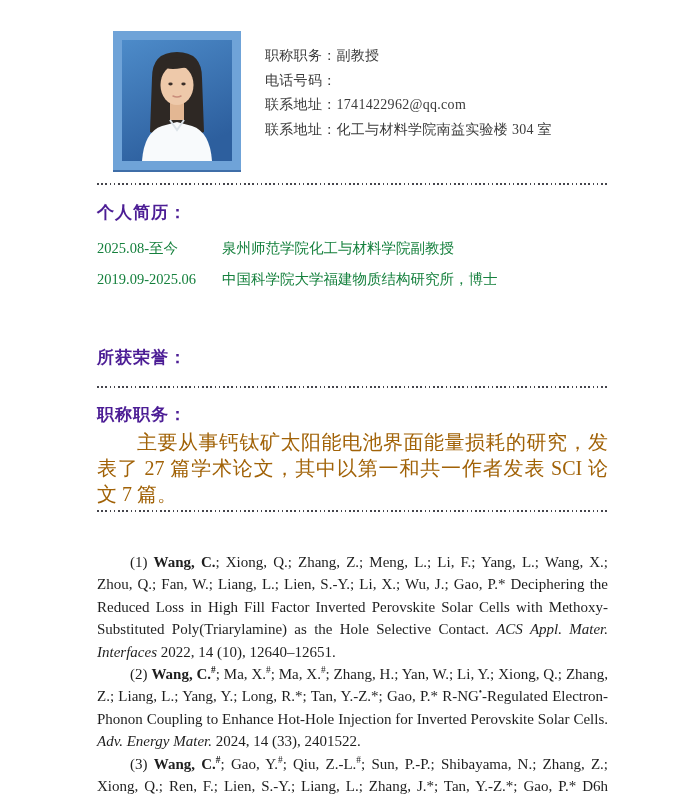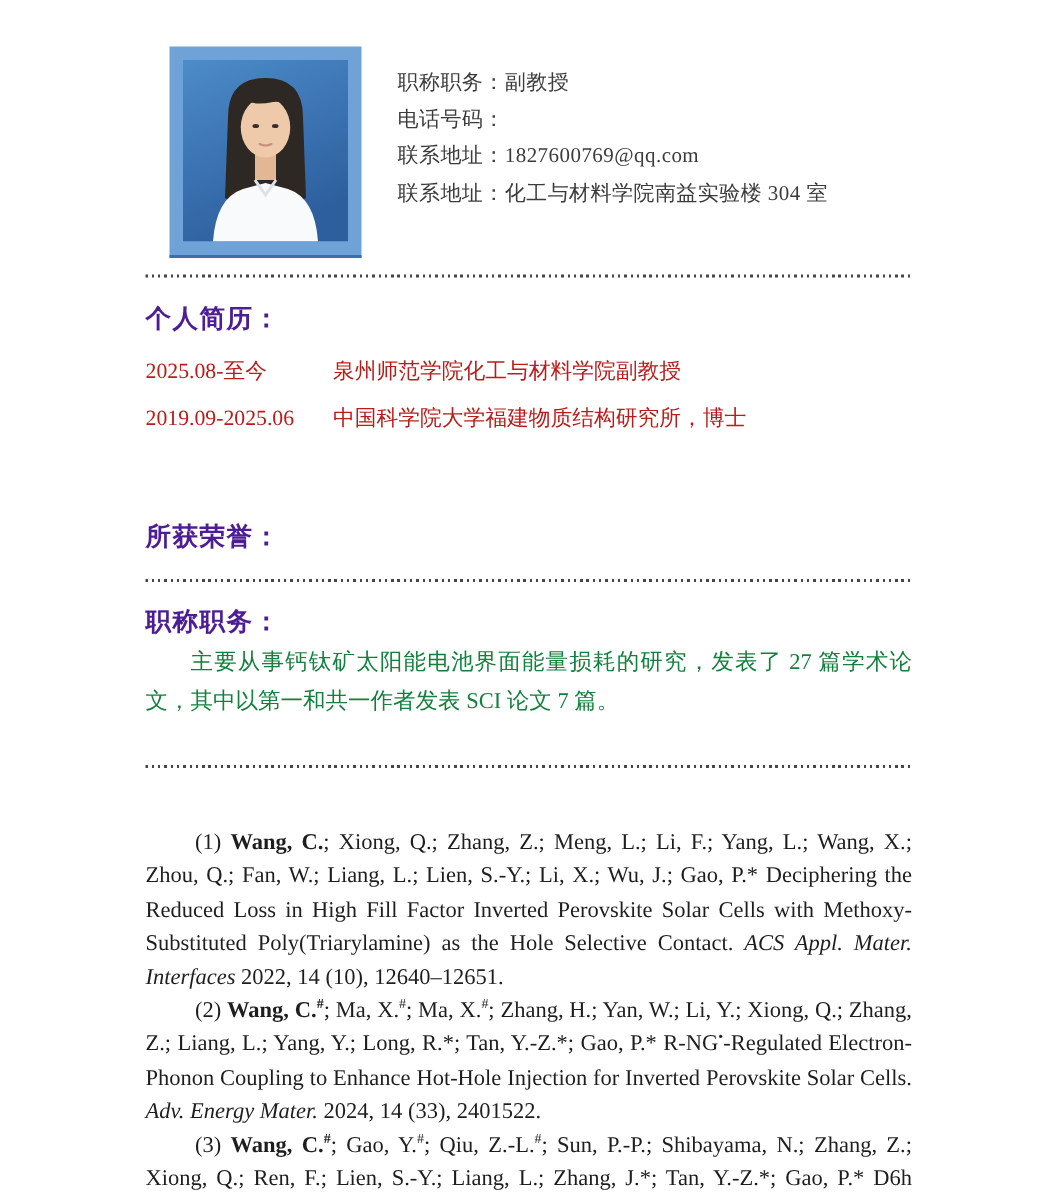--- a/index.html
+++ b/index.html
@@ -37,27 +37,27 @@
   .sec-h{
     position:absolute;left:97px;
     font-family:"Liberation Sans","DejaVu Sans",sans-serif;
     font-weight:bold;font-size:17px;color:#4c1d95;
     letter-spacing:1px;
   }
   .h-resume{top:201px;} .h-honors{top:346px;text-align:center;} .h-interests{top:403px;} .h-pubs{top:525px;}
   
   .resume{
     position:absolute;left:97px;top:233px;
-    font-size:14.5px;line-height:31px;color:#b91c1c;
+    font-size:14.5px;line-height:31px;color:#15803d;
   }
   .resume .period{display:inline-block;width:125px;}
   
   .interests{
     position:absolute;left:97px;top:429px;width:511px;
-    font-size:15px;line-height:26px;color:#15803d;
+    font-size:20px;line-height:26px;color:#a16207;
     text-align:justify;text-indent:2em;
   }
   
   .pubs{
     position:absolute;left:97px;top:551px;width:511px;
     font-size:15px;line-height:22.4px;color:#1e1e1e;
     text-align:justify;
   }
   .pubs p{margin:0;text-indent:2.2em;}
   .pubs sup{font-size:.62em;vertical-align:super;line-height:0;}
@@ -94,21 +94,21 @@
 
       <path d="M20 121 Q22 92 40 86 L55 82 L70 86 Q88 92 90 121 Z" fill="#f8fafc"></path>
 
       <path d="M48 80 L55 90 L62 80" stroke="#dbe2e8" stroke-width="2" fill="none"></path>
     </svg>
   </div>
 
   <div class="contact">
       <div class="contact-line"><span>职称职务：</span><span>副教授</span></div>
       <div class="contact-line"><span>电话号码：</span><span></span></div>
-      <div class="contact-line"><span>联系地址：</span><span>1827600769@qq.com</span></div>
+      <div class="contact-line"><span>联系地址：</span><span>1741422962@qq.com</span></div>
       <div class="contact-line"><span>联系地址：</span><span>化工与材料学院南益实验楼 304 室</span></div>
     </div>
 
   <div class="dotline dot1"></div>
   <div class="dotline dot2"></div>
   <div class="dotline dot3"></div>
 
   <div class="sec-h h-resume">个人简历：</div>
   <div class="sec-h h-honors">所获荣誉：</div>
   <div class="sec-h h-interests">职称职务：</div>

